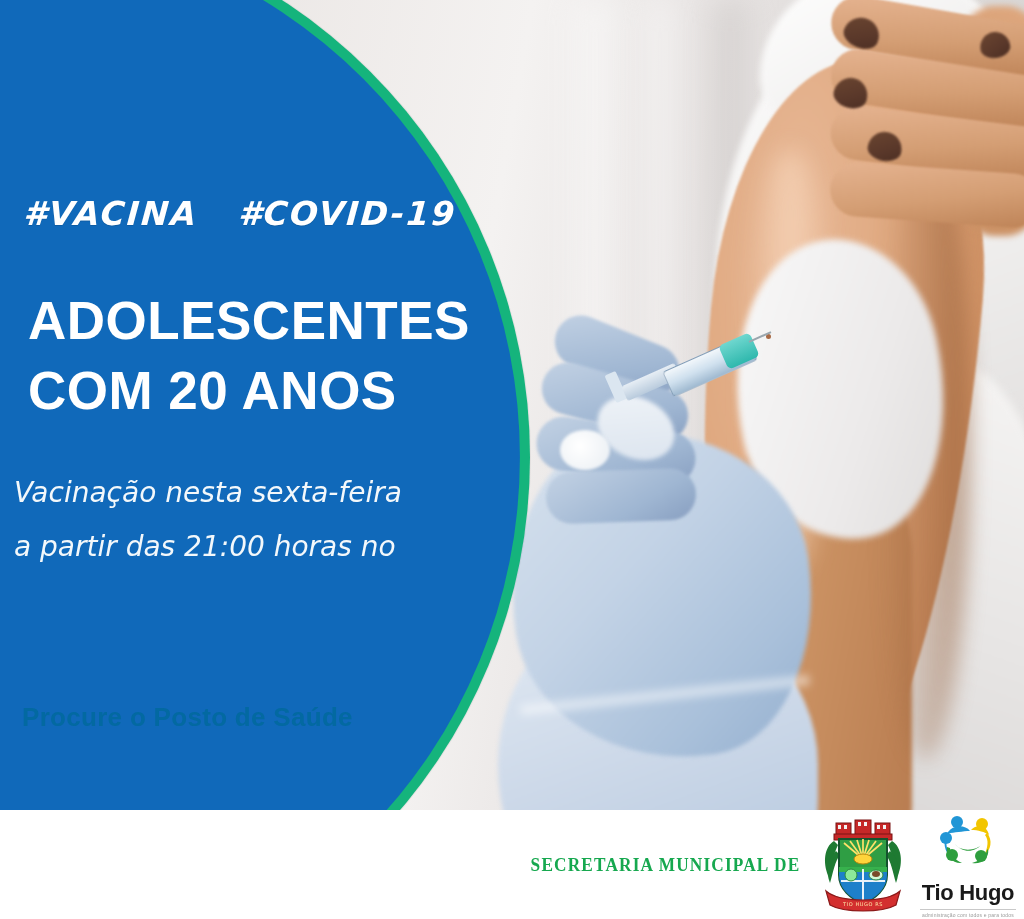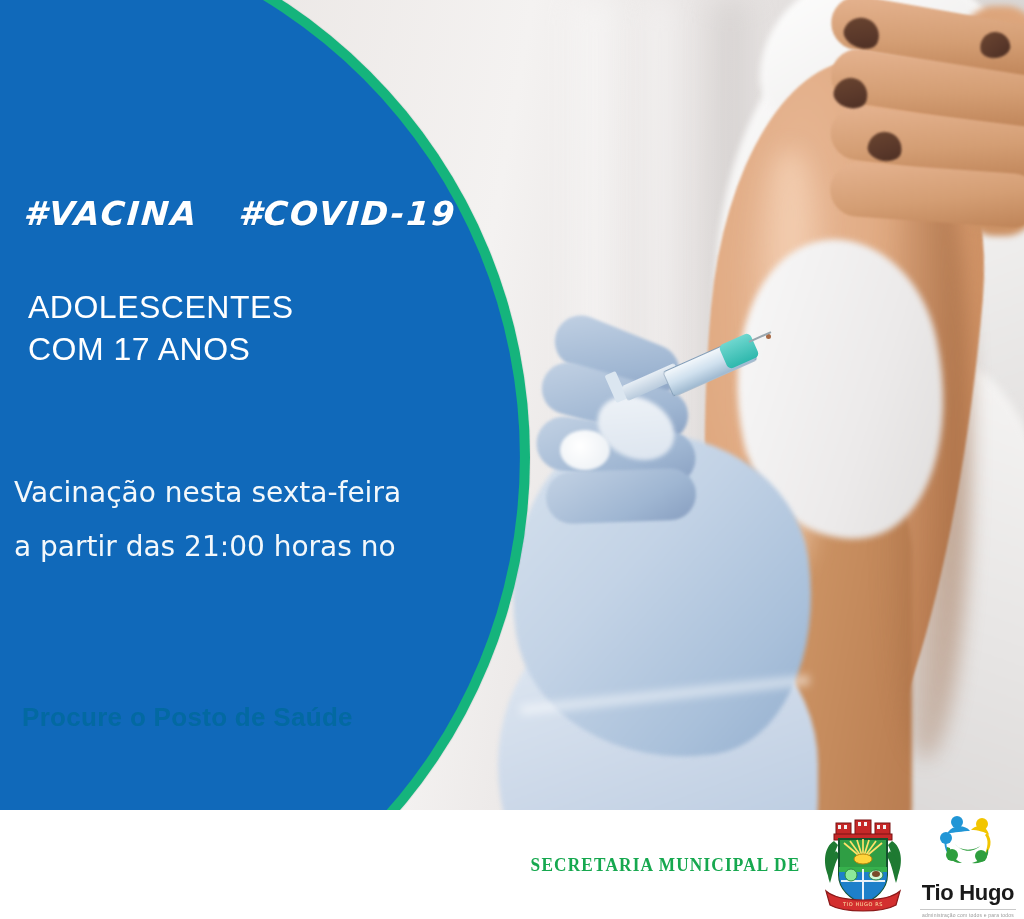--- a/index.html
+++ b/index.html
@@ -209,29 +209,29 @@
     font-weight:bold;font-style:italic;
     font-size:33px;letter-spacing:2px;
     color:#ffffff;white-space:pre;
     transform:skewX(-4deg);
     text-shadow:0 1px 0 rgba(0,0,0,.12);
   }
 
   .headline{
     position:absolute;left:28px;top:286px;
     font-family:"Liberation Sans",sans-serif;
-    font-weight:normal;font-size:32px;line-height:1.32;
+    font-weight:bold;font-size:53px;line-height:1.32;
     color:#ffffff;letter-spacing:.5px;
   }
   .headline div{white-space:nowrap;}
 
   .body-copy{
     position:absolute;left:14px;top:466px;
     font-family:"DejaVu Sans",sans-serif;
-    font-weight:500;
+    font-style:italic;font-weight:500;
     font-size:28px;line-height:1.92;
     color:#f3f8fb;
   }
   .body-copy div{white-space:nowrap;}
 
   .cta{
     position:absolute;left:22px;top:702px;
     font-family:"Liberation Sans",sans-serif;
     font-weight:bold;font-size:26px;letter-spacing:.3px;
     color:#0369a1;
@@ -332,21 +332,21 @@
   <div class="ring"></div>
   <div class="disc"></div>
   <div class="left-fill"></div>
 
   <div class="copy">
 
     <div class="hashtags">#VACINA   #COVID-19</div>
 
     <div class="headline">
       <div>ADOLESCENTES</div>
-      <div>COM 17 ANOS</div>
+      <div>COM 20 ANOS</div>
     </div>
 
     <div class="body-copy">
       <div>Vacinação nesta sexta-feira</div>
       <div>a partir das 21:00 horas no</div>
     </div>
 
     <div class="cta">Procure o Posto de Saúde</div>
   </div>
 

